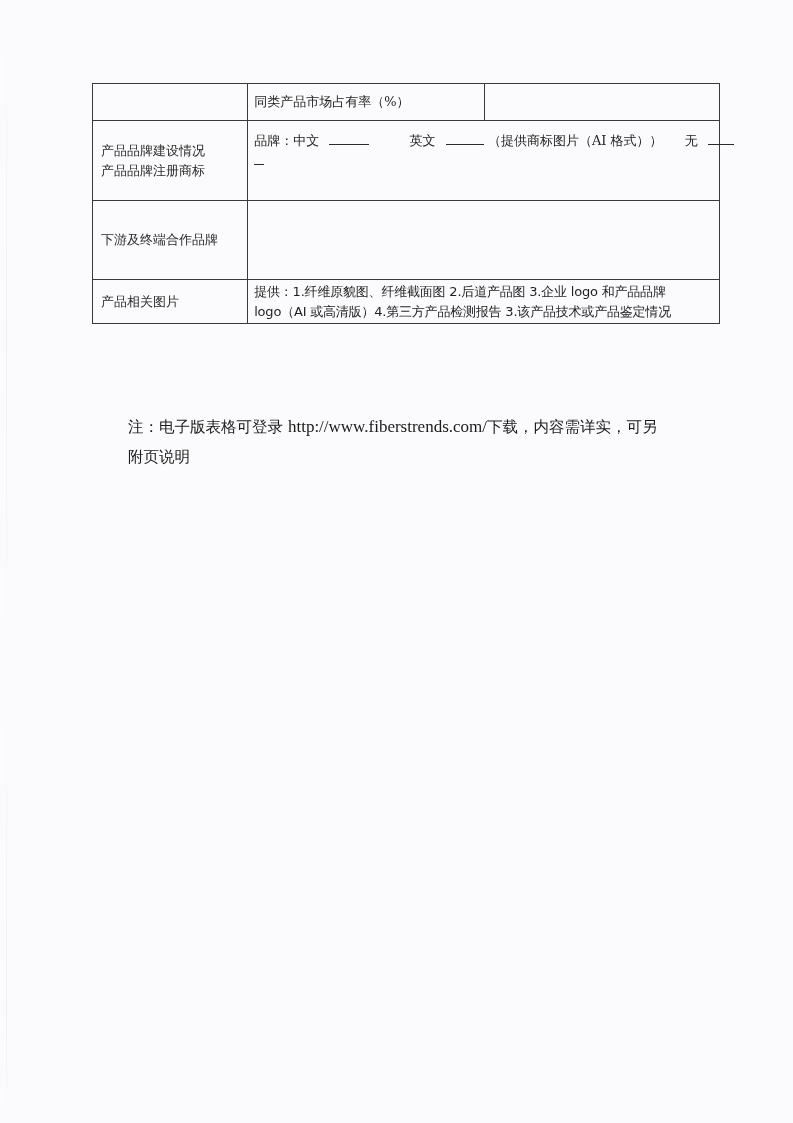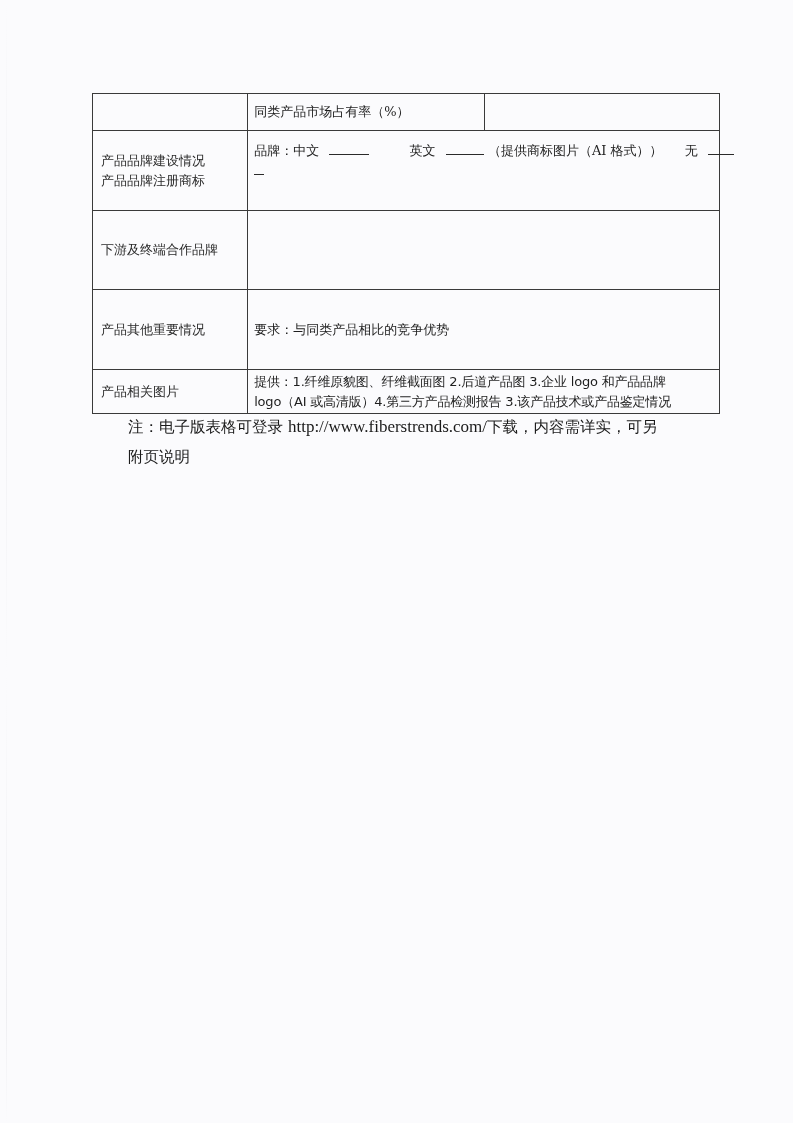--- a/index.html
+++ b/index.html
@@ -17,21 +17,21 @@
     }
     .page {
       position: absolute;
       left: 0; top: 0;
       width: 793px;
       height: 1123px;
     }
     table.form-table {
       position: absolute;
       left: 92px;
-      top: 93px;
+      top: 83px;
       width: 628px;
       border-collapse: collapse;
       table-layout: fixed;
     }
     table.form-table td {
       border: 1px solid #3a3a3a;
       vertical-align: middle;
       padding: 0 6px;
       font-size: 13px;
       line-height: 20px;
@@ -127,24 +127,20 @@
           </div>
           <div>
             <span class="blank" style="width:10px;height:10px;"></span>
           </div>
         </td>
       </tr>
       <tr class="r3">
         <td class="label-cell">下游及终端合作品牌</td>
         <td colspan="2"></td>
       </tr>
-      <tr class="r4">
-        <td class="label-cell">产品其他重要情况</td>
-        <td colspan="2" class="sans">要求：与同类产品相比的竞争优势</td>
-      </tr>
       <tr class="r5">
         <td class="label-cell">产品相关图片</td>
         <td colspan="2" class="provide-text">
           <div>提供：1.纤维原貌图、纤维截面图 2.后道产品图 3.企业 logo 和产品品牌</div>
           <div>logo（AI 或高清版）4.第三方产品检测报告 3.该产品技术或产品鉴定情况</div>
         </td>
       </tr>
     </tbody>
   </table>
 

